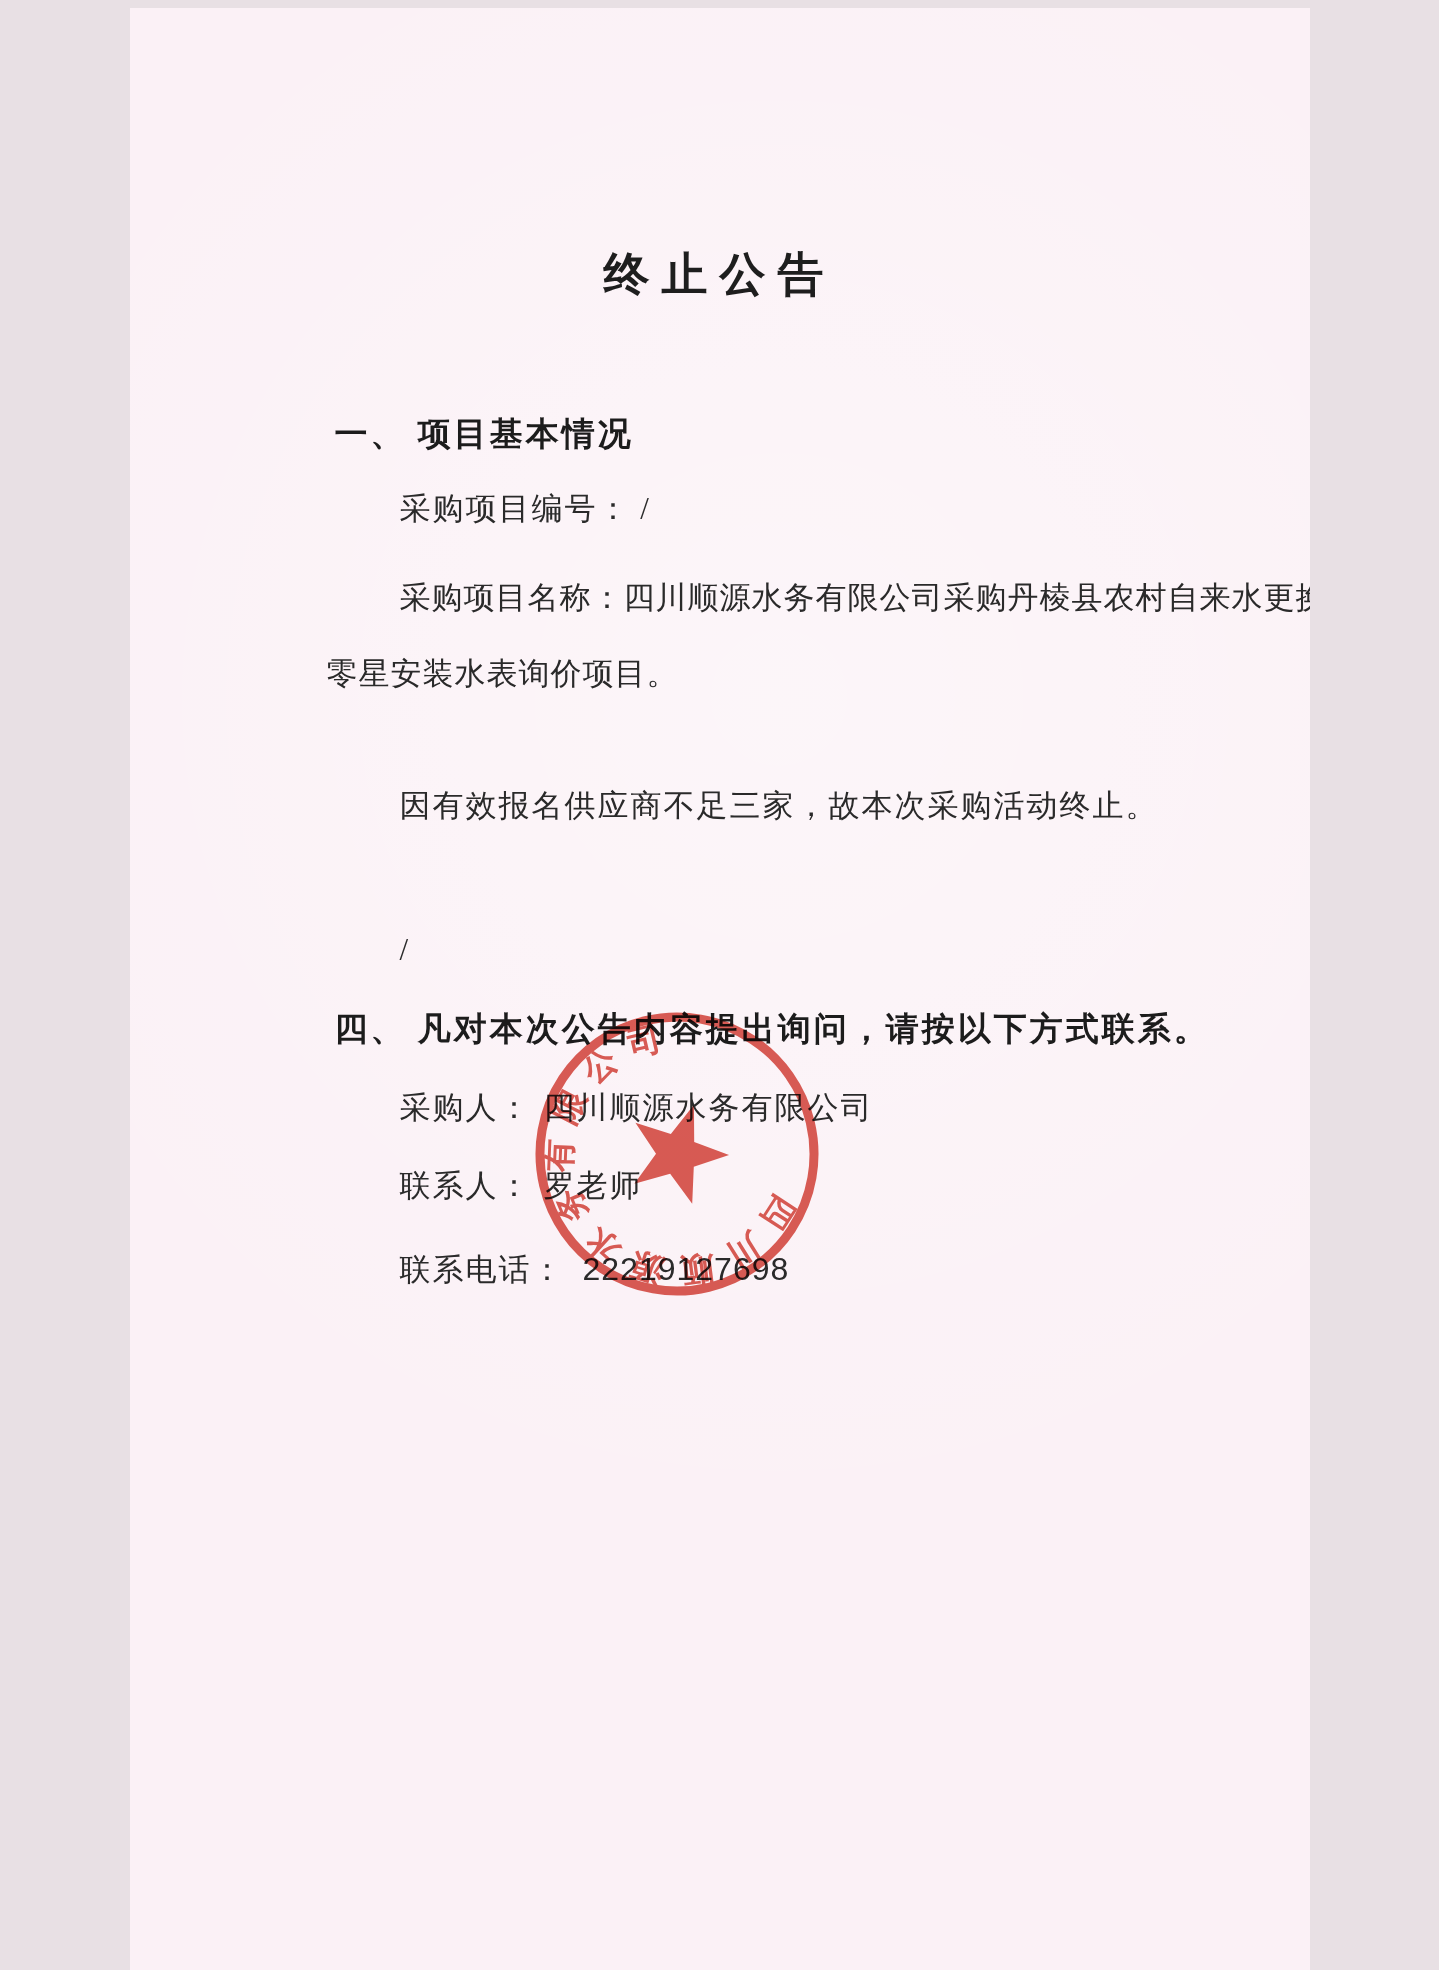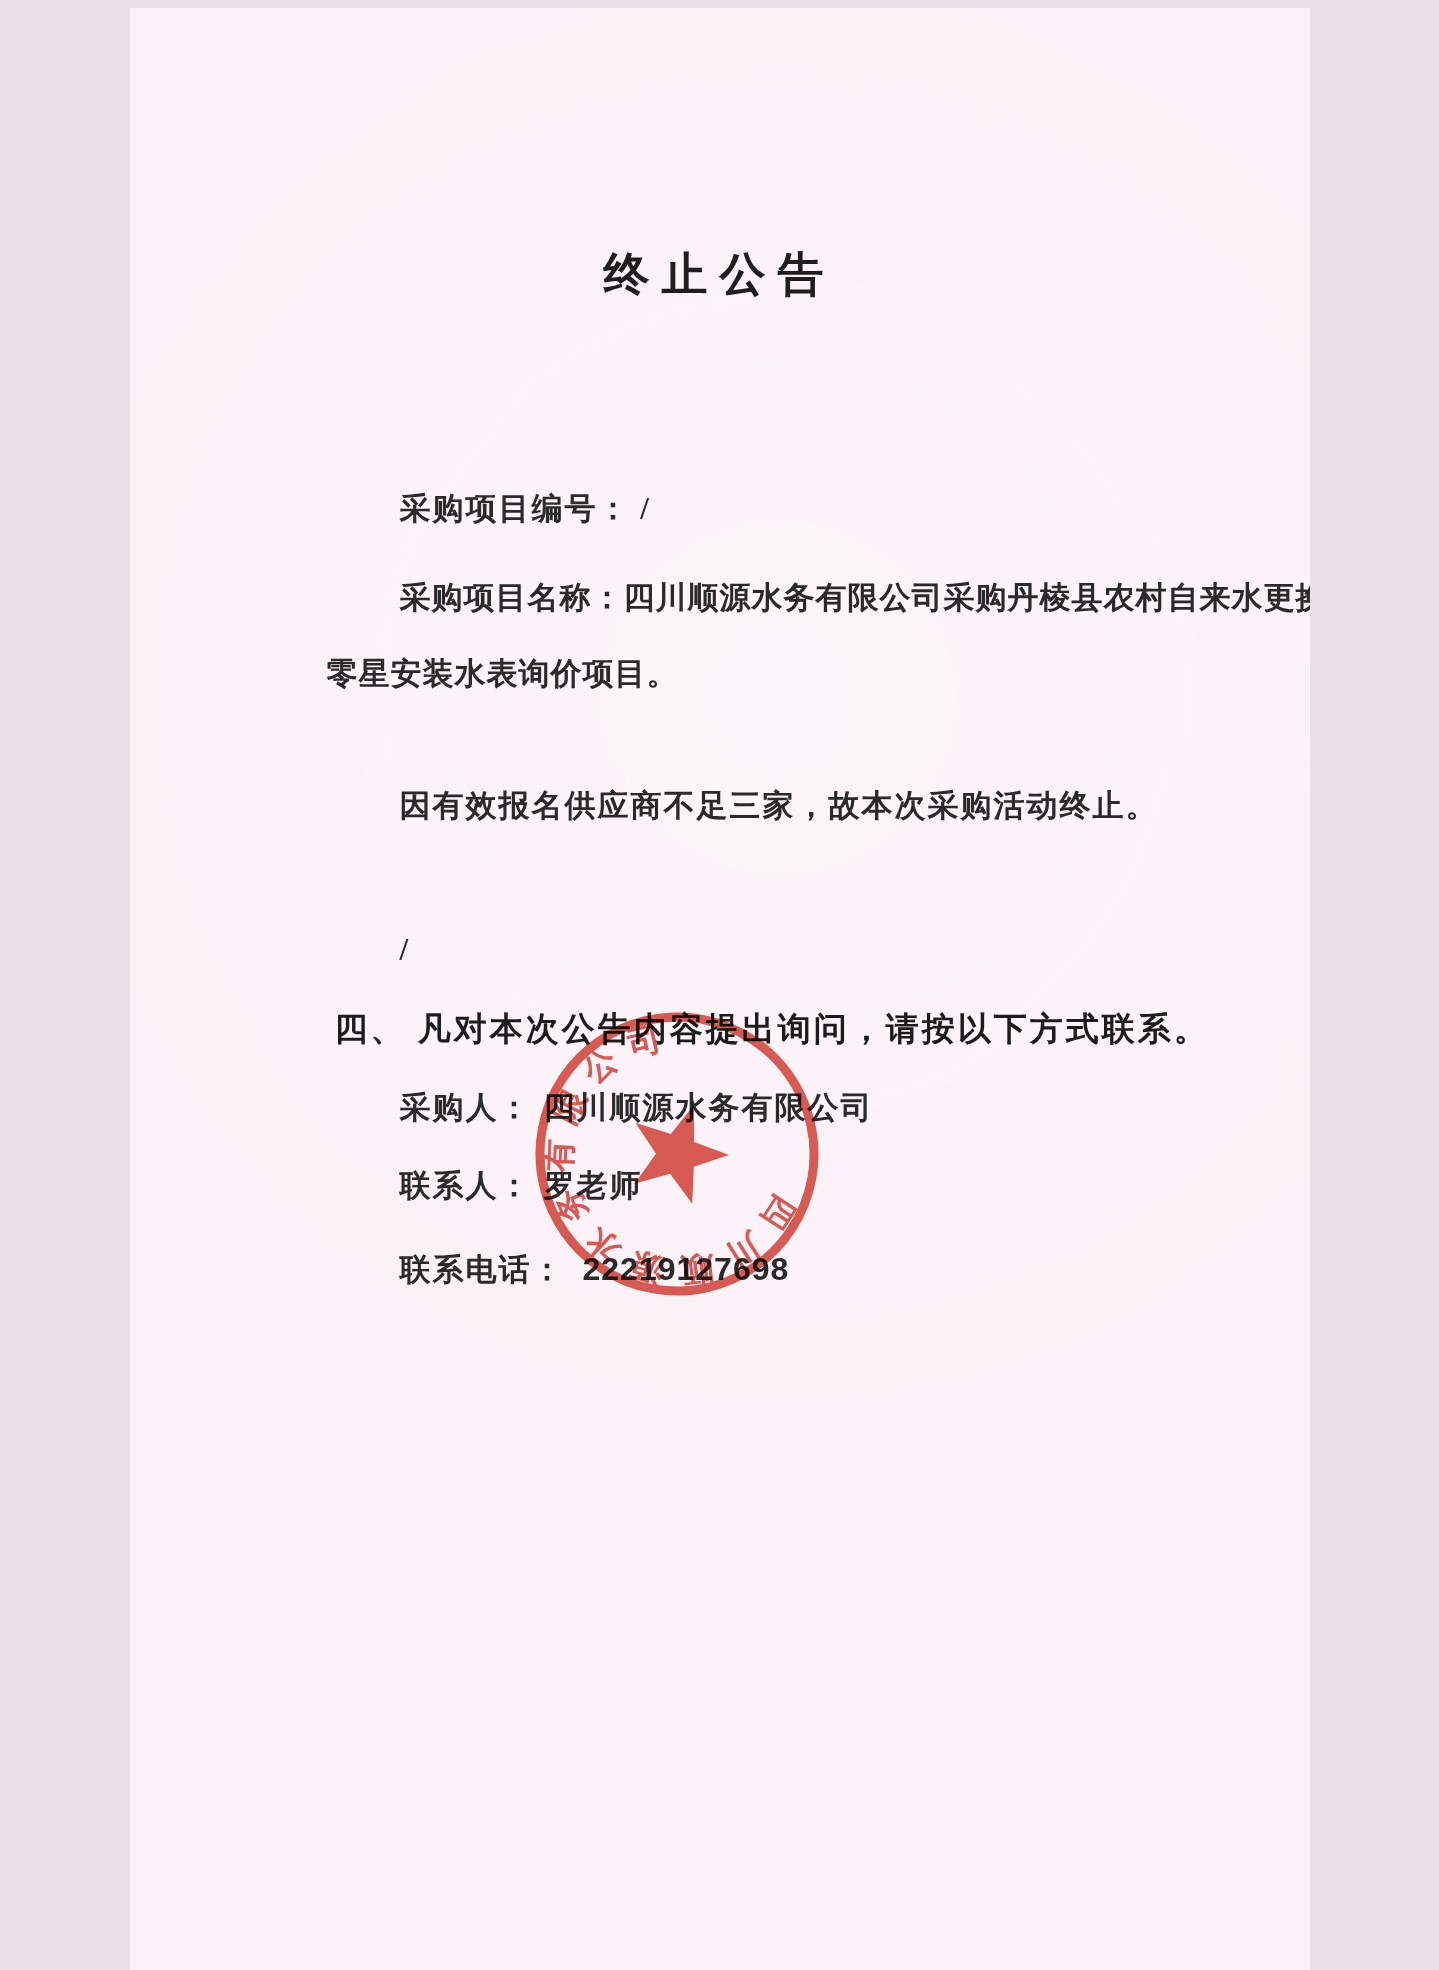--- a/index.html
+++ b/index.html
@@ -6,21 +6,21 @@
   .page{
     position:relative;
     width:1180px;height:1970px;
     margin:8px auto;
     background:#fbf1f6;
     background-image:radial-gradient(circle at 55% 35%, rgba(255,255,255,.35), rgba(0,0,0,0) 60%);
     overflow:hidden;
     font-family:"Liberation Serif","DejaVu Serif",serif;
     color:#242424;
   }
-  .abs{position:absolute;white-space:nowrap;font-weight:bold;}
+  .abs{position:absolute;white-space:nowrap;}
   .doc-title{
     top:236px;left:0;right:0;
     text-align:center;
     font-size:46px;font-weight:700;letter-spacing:12px;
     color:#1e1e1e;
   }
   .heading{
     left:205px;
     font-size:33px;font-weight:700;letter-spacing:3px;
     color:#1c1c1c;
@@ -50,20 +50,21 @@
     pointer-events:none;
   }
 </style>
 </head>
 <body>
 
 <div class="page">
 
   <div class="abs doc-title">终止公告</div>
 
+  <div class="abs heading h1">一、 项目基本情况</div>
   <div class="abs bodytext p-num">采购项目编号： /</div>
   <div class="abs bodytext p-name">采购项目名称：四川顺源水务有限公司采购丹棱县农村自来水更换和零星安装水表询价项目。</div>
 
   <div class="abs bodytext p-reason">因有效报名供应商不足三家，故本次采购活动终止。</div>
 
   <div class="abs bodytext p-slash">/</div>
 
   <div class="abs bodytext c-row r1">
     <span>采购人：</span><span class="c-val">四川顺源水务有限公司</span>
   </div>

